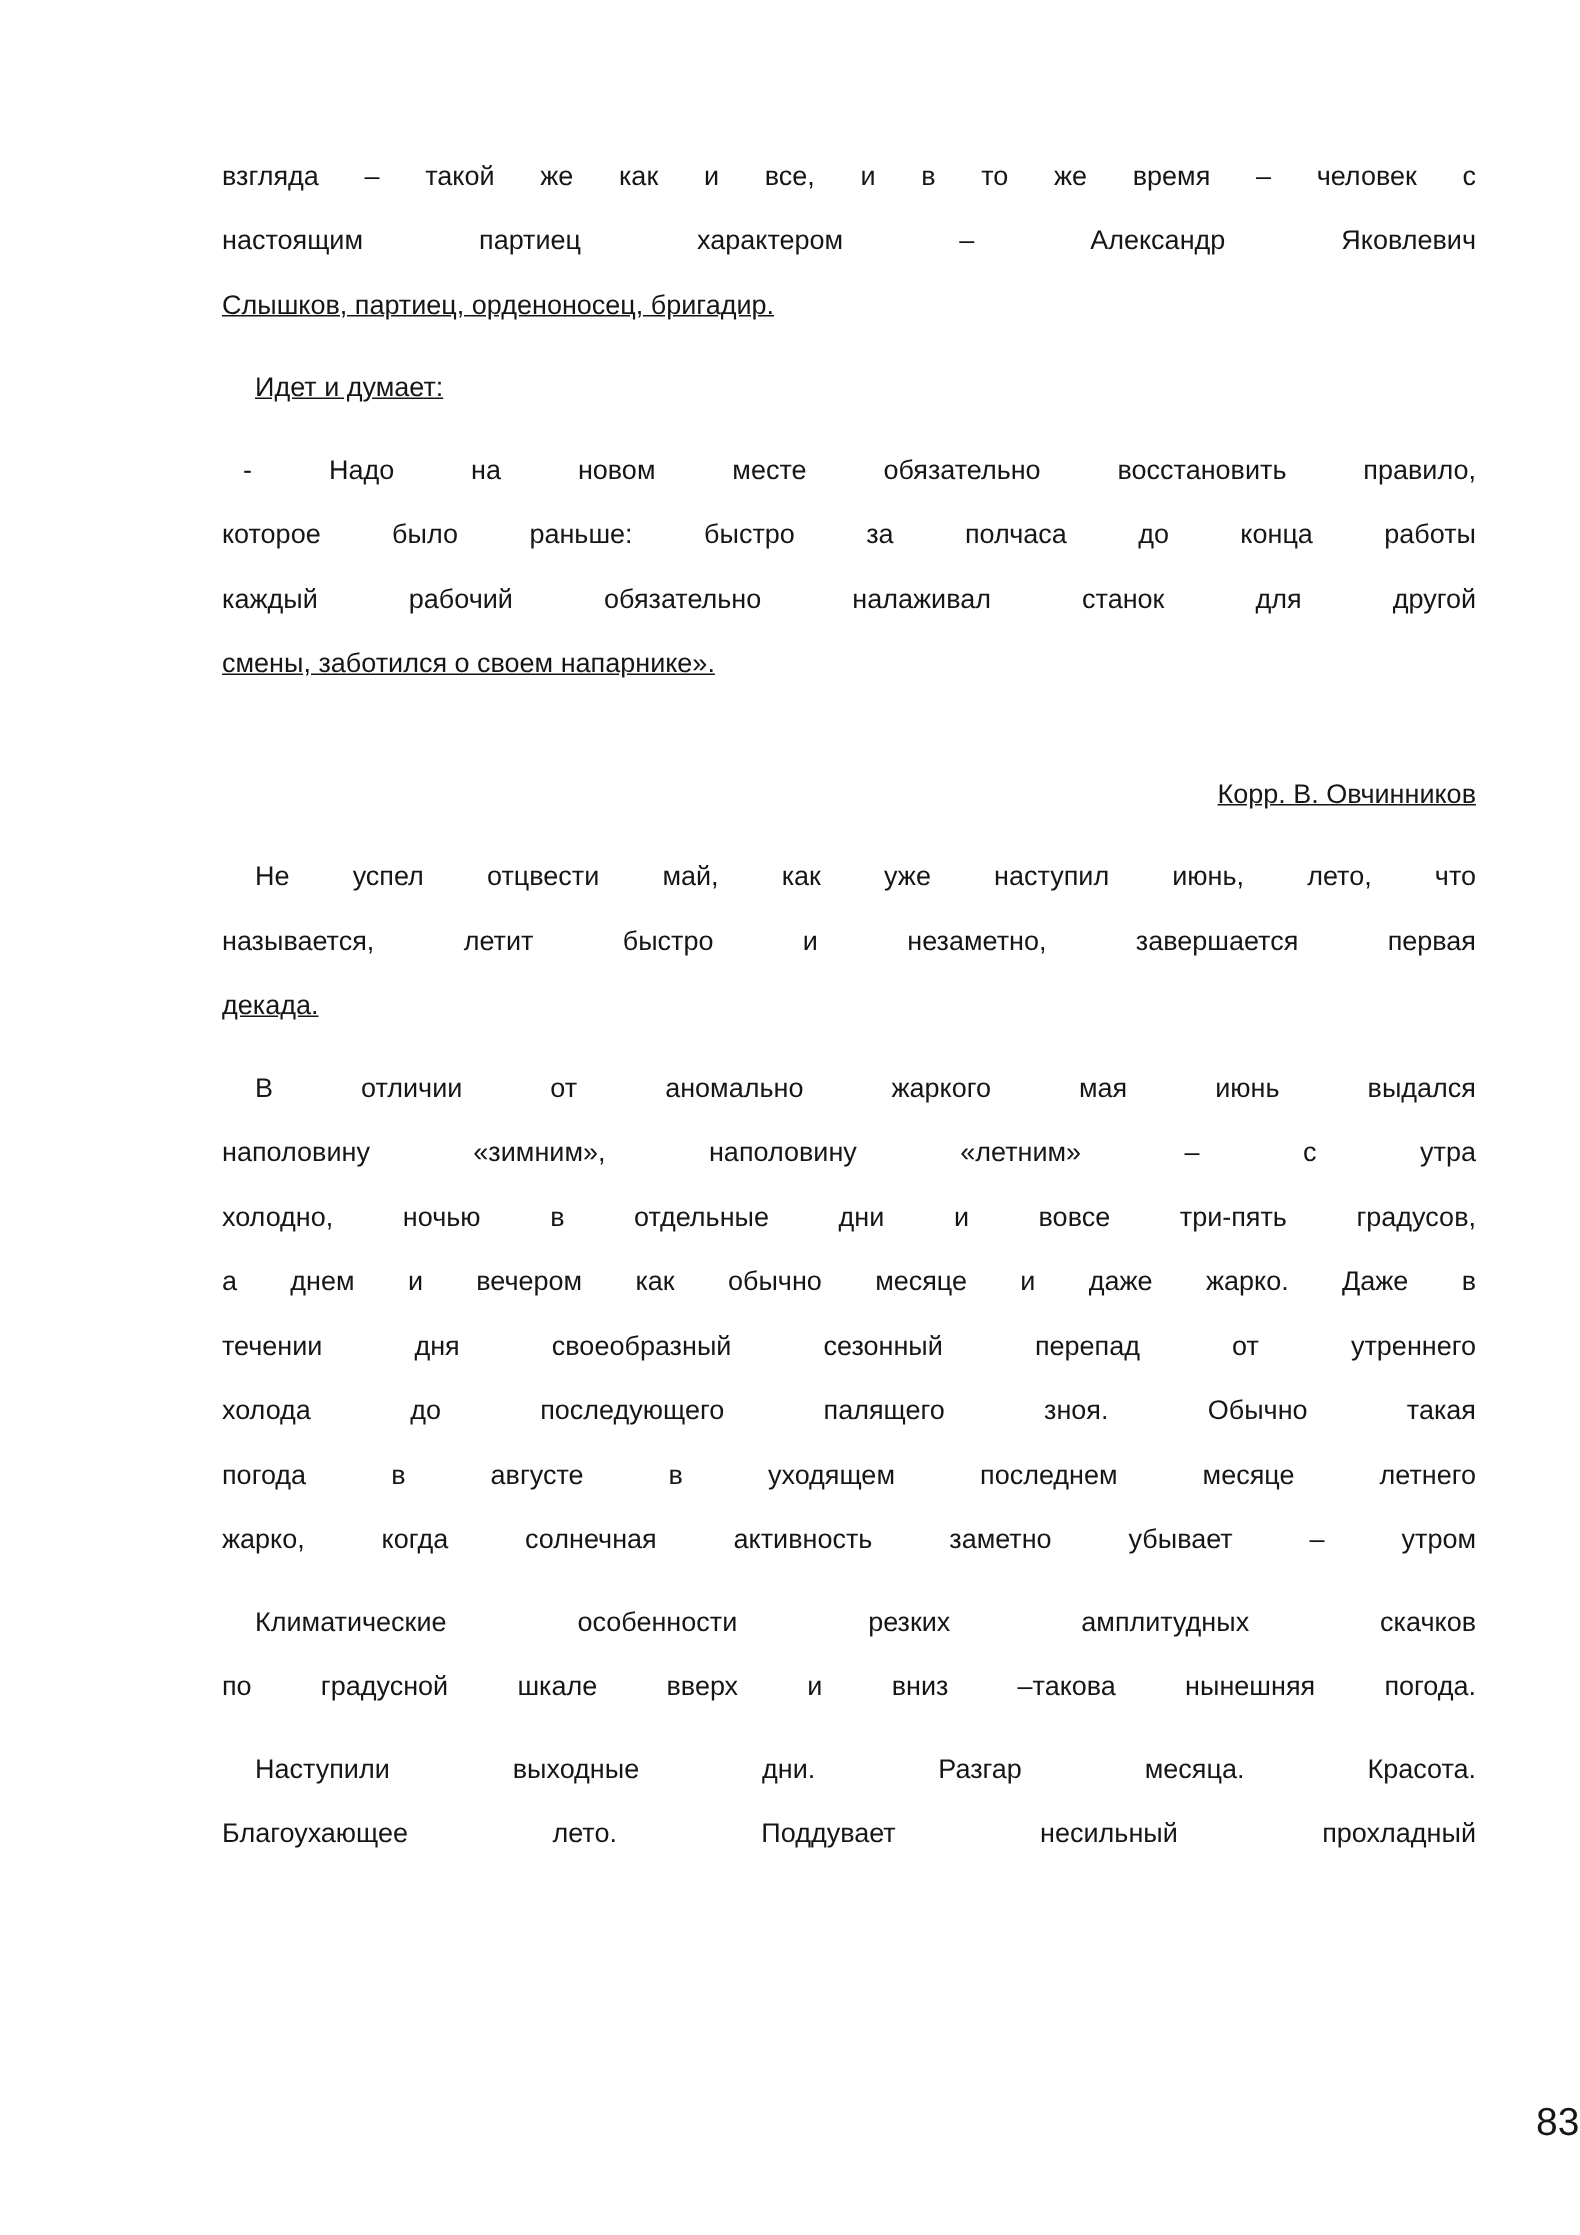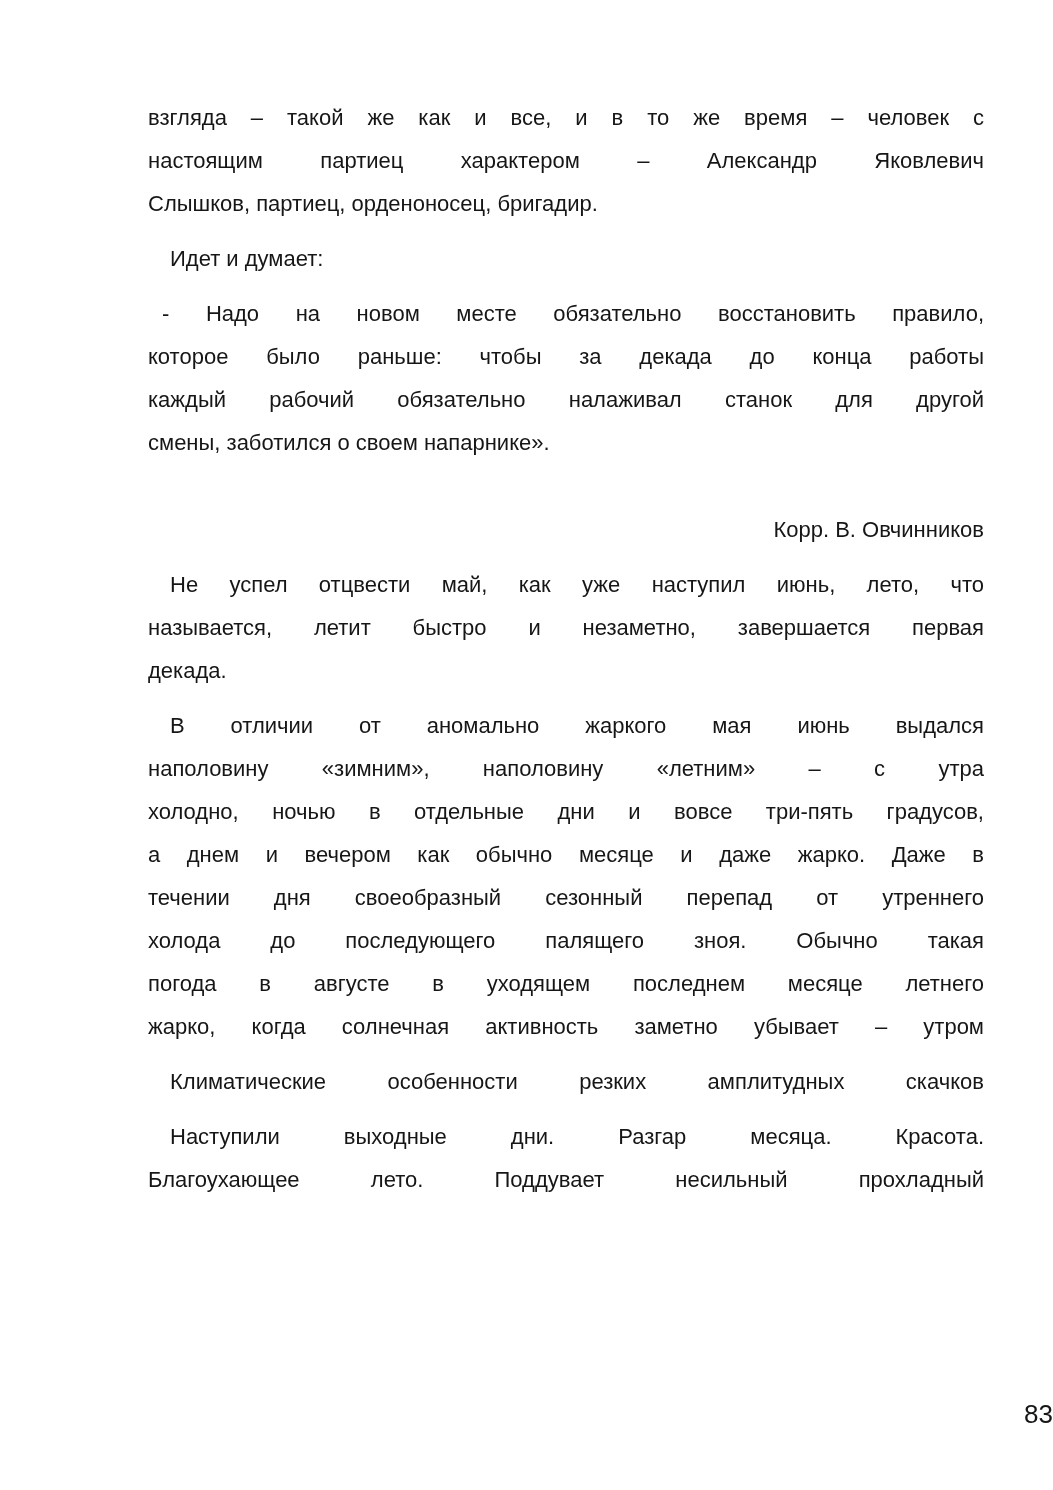--- a/index.html
+++ b/index.html
@@ -20,30 +20,31 @@
     inset: 0;
     background: #ffffff;
   }
   .text-block {
     position: absolute;
     left: 148px;
     top: 96px;
     width: 836px;
   }
   .para {
-    font-size: 22px;
+    font-size: 18px;
     line-height: 43px;
     margin: 0 0 12px 0;
   }
   .para .line {
     text-align: justify;
     text-align-last: justify;
   }
   .para .line.last {
     text-align-last: left;
+    text-decoration: underline;
   }
   .para.align-left .line {
     text-align: left;
     text-align-last: left;
   }
   .para.align-right .line {
     text-align: right;
     text-align-last: right;
   }
   .para.byline {
@@ -73,21 +74,21 @@
       <div class="para continuation align-justify">
         <div class="line first">взгляда – такой же как и все, и в то же время – человек с</div>
         <div class="line">настоящим партиец характером – Александр Яковлевич</div>
         <div class="line last">Слышков, партиец, орденоносец, бригадир.</div>
       </div>
       <div class="para indented align-left">
         <div class="line first last">Идет и думает:</div>
       </div>
       <div class="para dialog align-justify">
         <div class="line first">- Надо на новом месте обязательно восстановить правило,</div>
-        <div class="line">которое было раньше: чтобы за декада до конца работы</div>
+        <div class="line">которое было раньше: быстро за полчаса до конца работы</div>
         <div class="line">каждый рабочий обязательно налаживал станок для другой</div>
         <div class="line last">смены, заботился о своем напарнике».</div>
       </div>
       <div class="para byline align-right">
         <div class="line first last">Корр. В. Овчинников</div>
       </div>
       <div class="para indented align-justify">
         <div class="line first">Не успел отцвести май, как уже наступил июнь, лето, что</div>
         <div class="line">называется, летит быстро и незаметно, завершается первая</div>
         <div class="line last">декада.</div>
@@ -97,20 +98,21 @@
         <div class="line">наполовину «зимним», наполовину «летним» – с утра</div>
         <div class="line">холодно, ночью в отдельные дни и вовсе три-пять градусов,</div>
         <div class="line">а днем и вечером как обычно месяце и даже жарко. Даже в</div>
         <div class="line">течении дня своеобразный сезонный перепад от утреннего</div>
         <div class="line">холода до последующего палящего зноя. Обычно такая</div>
         <div class="line">погода в августе в уходящем последнем месяце летнего</div>
         <div class="line">жарко, когда солнечная активность заметно убывает – утром</div>
       </div>
       <div class="para indented align-justify">
         <div class="line first">Климатические особенности резких амплитудных скачков</div>
+        <div class="line">по градусной шкале вверх и вниз –такова нынешняя погода.</div>
       </div>
       <div class="para indented align-justify">
         <div class="line first">Наступили выходные дни. Разгар месяца. Красота.</div>
         <div class="line">Благоухающее лето. Поддувает несильный прохладный</div>
       </div>
     </div>
   <div class="page-number">83</div>
 </div>
 
 </body></html>

